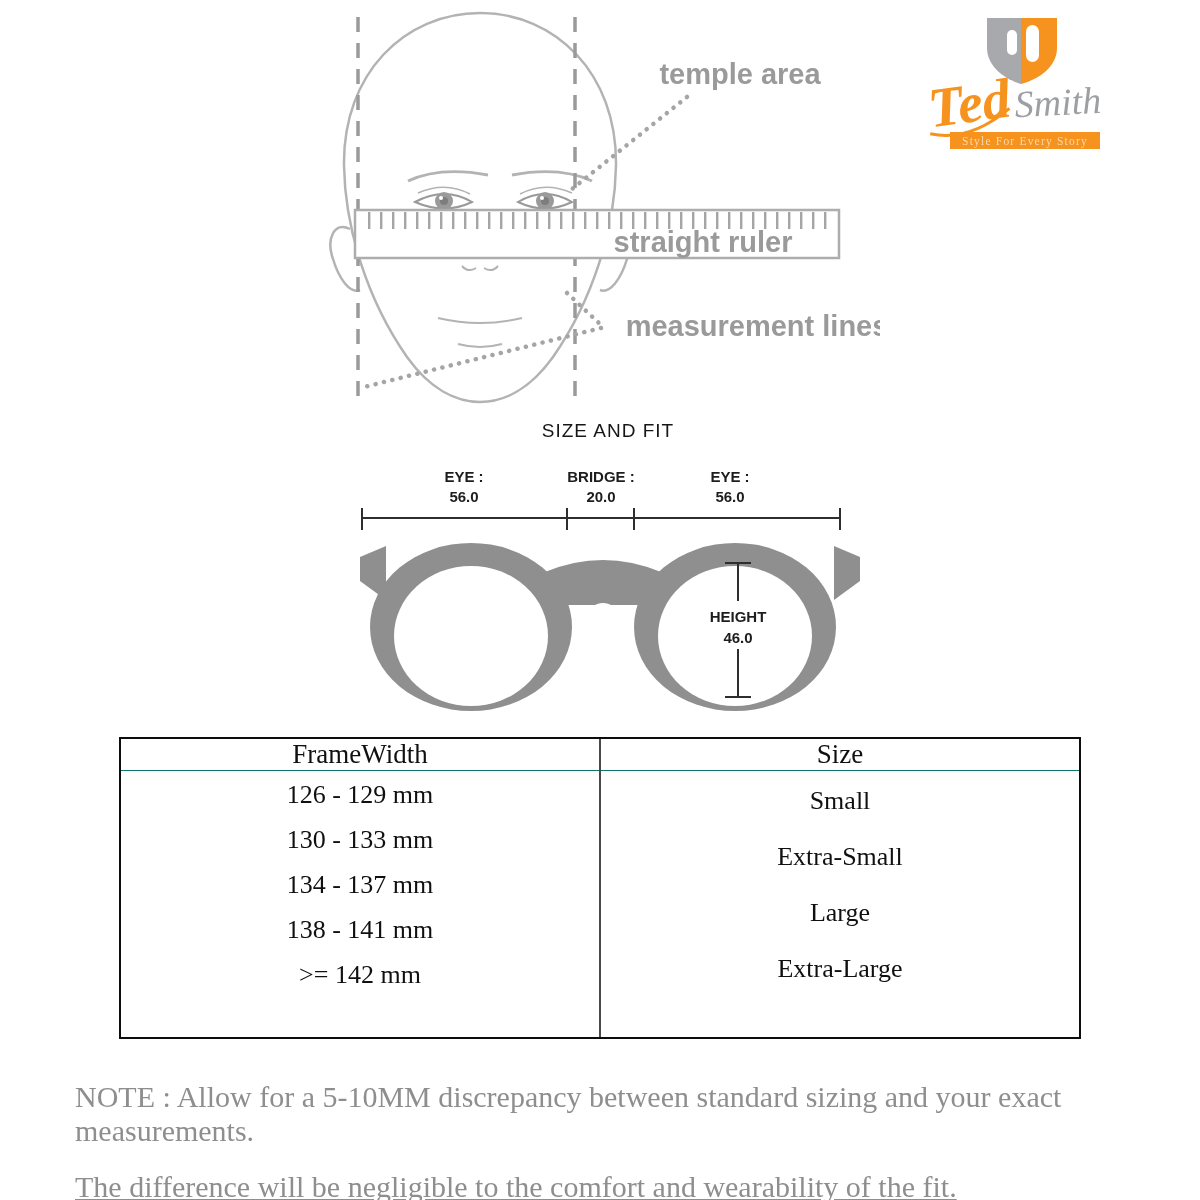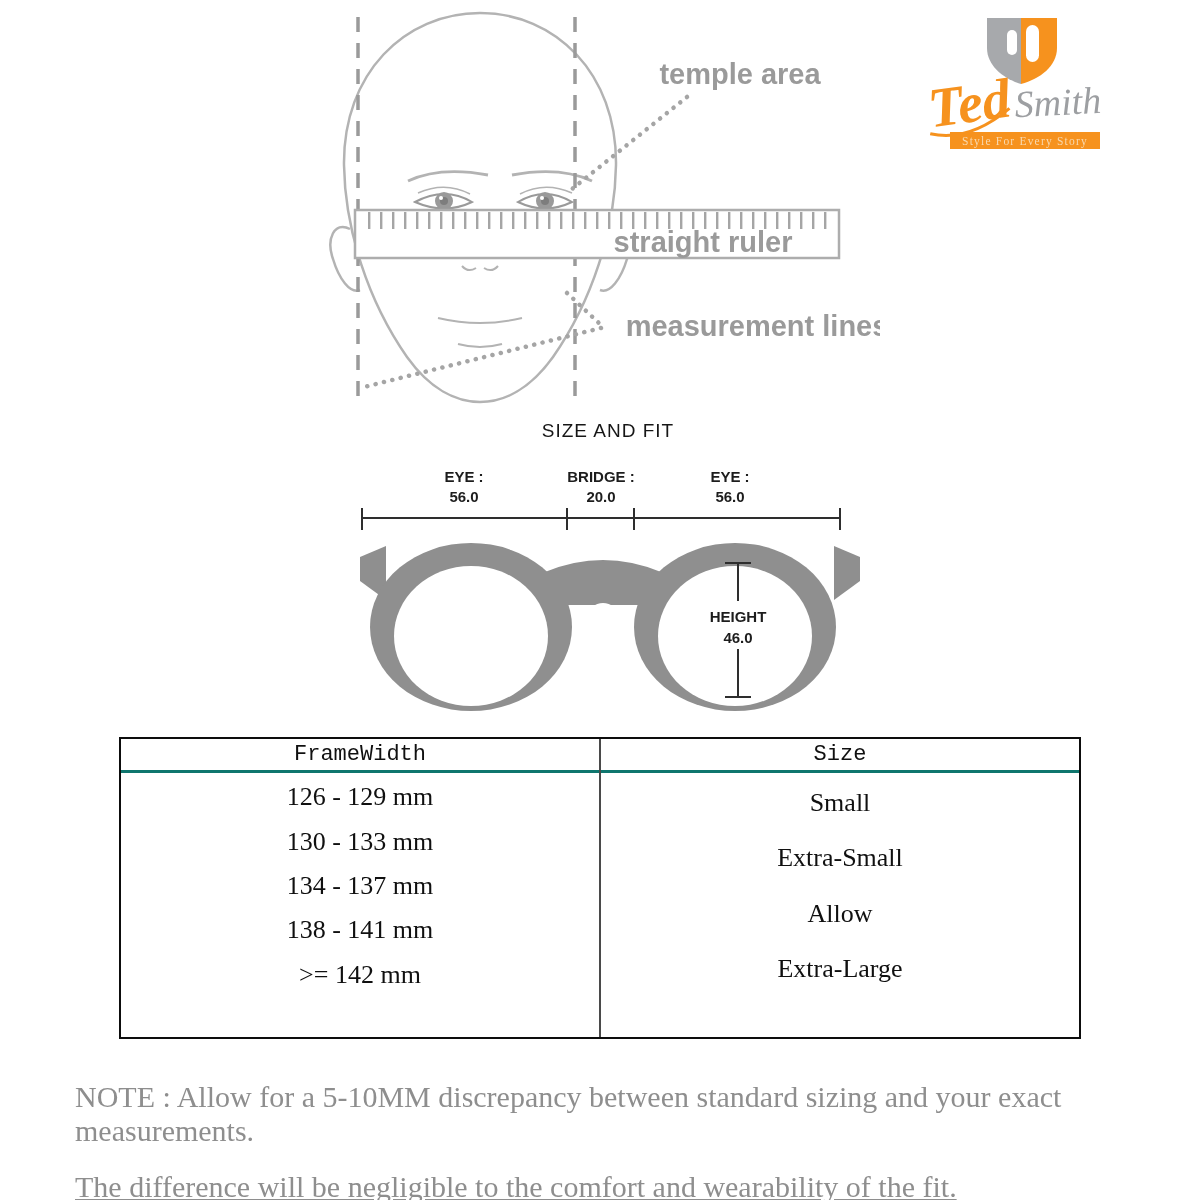--- a/index.html
+++ b/index.html
@@ -17,24 +17,23 @@
 
   
   .size-table{
     left:119px;top:737px;width:958px;height:298px;
     border:2.5px solid #0d0d0d;display:flex;
     font-family:"Liberation Serif",serif;color:#101010;
   }
   .size-col{width:50%;display:flex;flex-direction:column;}
   .size-col.left{border-right:2px solid #4a4a4a;}
   .size-col .hdr{
-    height:31px;flex:0 0 31px;border-bottom:3px solid #0f766e;
+    height:31px;flex:0 0 31px;border-bottom:1px solid #0f766e;
     display:flex;align-items:center;justify-content:center;
-    font-size:22px;
-    font-family:Liberation Mono, monospace;
+    font-size:27px;
   }
   .size-col .body{
     flex:1;display:flex;flex-direction:column;justify-content:space-around;
     padding:2px 0 40px 0;
   }
   .size-col .cell{
     text-align:center;font-size:26px;
   }
 
   
@@ -177,21 +176,21 @@
       <div class="cell">134 - 137 mm</div>
       <div class="cell">138 - 141 mm</div>
       <div class="cell">&gt;= 142 mm</div>
     </div>
   </div>
   <div class="size-col">
     <div class="hdr">Size</div>
     <div class="body">
       <div class="cell">Small</div>
       <div class="cell">Extra-Small</div>
-      <div class="cell">Allow</div>
+      <div class="cell">Large</div>
       <div class="cell">Extra-Large</div>
     </div>
   </div>
 </div>
 
 <div class="abs note">
   <div class="line1">NOTE : Allow for a 5-10MM discrepancy between standard sizing and your exact measurements.</div>
   <div class="line2">The difference will be negligible to the comfort and wearability of the fit.</div>
 </div>
 

